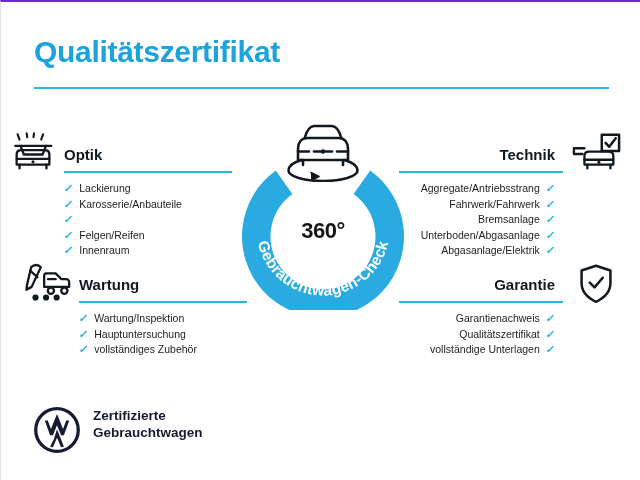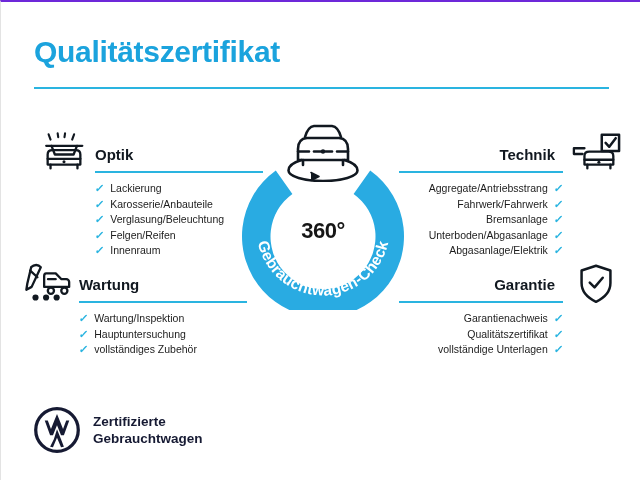--- a/index.html
+++ b/index.html
@@ -45,21 +45,21 @@
     top: 85px;
     width: 575px;
     height: 2px;
     background: #2ab4e0;
   }
 
   
   .section {
     position: absolute;
   }
-  .sec-optik    { left: 38px;  top: 131px; width: 225px; }
+  .sec-optik    { left: 7px;  top: 131px; width: 225px; }
   .sec-wartung  { left: 22px;  top: 261px; width: 225px; }
   .sec-technik  { left: 398px; top: 131px; width: 222px; }
   .sec-garantie { left: 398px; top: 261px; width: 222px; }
 
   .sec-head {
     position: relative;
     height: 45px;
   }
   .sec-icon {
     position: absolute;
@@ -94,21 +94,21 @@
   .sec-right .sec-rule { right: 58px; width: 164px; }
 
   .sec-list {
     margin: 0;
     padding: 0;
     list-style: none;
     position: absolute;
     top: 48px;
   }
   .sec-left  .sec-list { left: 56px; }
-  .sec-right .sec-list { right: 58px; }
+  .sec-right .sec-list { right: 66px; }
 
   .sec-list li {
     font-size: 10.5px;
     color: #1c1c1c;
     line-height: 15.6px;
     white-space: nowrap;
     display: flex;
     align-items: baseline;
   }
   .sec-right .sec-list li { justify-content: flex-end; }
@@ -156,21 +156,20 @@
     color: #161616;
     letter-spacing: -0.5px;
   }
 
   
   .footer {
     position: absolute;
     left: 33px;
     top: 405px;
     display: flex;
-    align-items: center;
   }
   .vw-logo {
     width: 46px;
     height: 46px;
     flex: none;
   }
   .vw-text {
     margin-left: 13px;
     font-size: 13.5px;
     font-weight: bold;
@@ -207,21 +206,20 @@
       <li>
           <span class="chk">✓</span>
           <span>Lackierung</span>
         </li>
       <li>
           <span class="chk">✓</span>
           <span>Karosserie/Anbauteile</span>
         </li>
       <li>
           <span class="chk">✓</span>
-          <span>Verglasung/Beleuchtung</span>
         </li>
       <li>
           <span class="chk">✓</span>
           <span>Felgen/Reifen</span>
         </li>
       <li>
           <span class="chk">✓</span>
           <span>Innenraum</span>
         </li>
     </ul>

